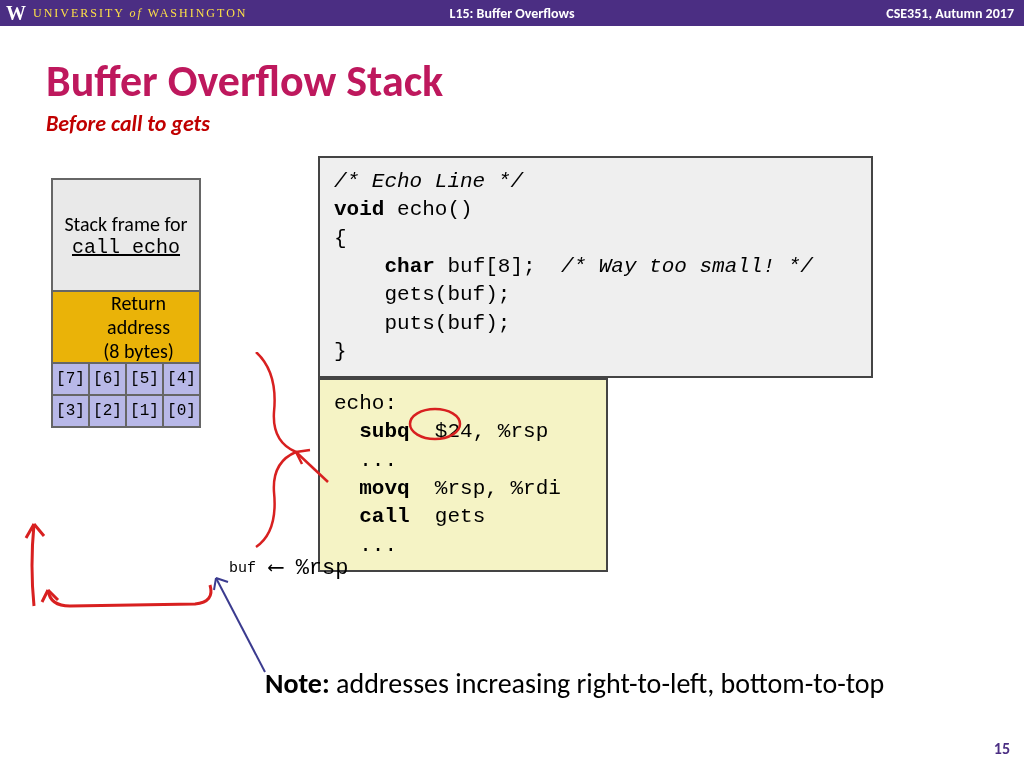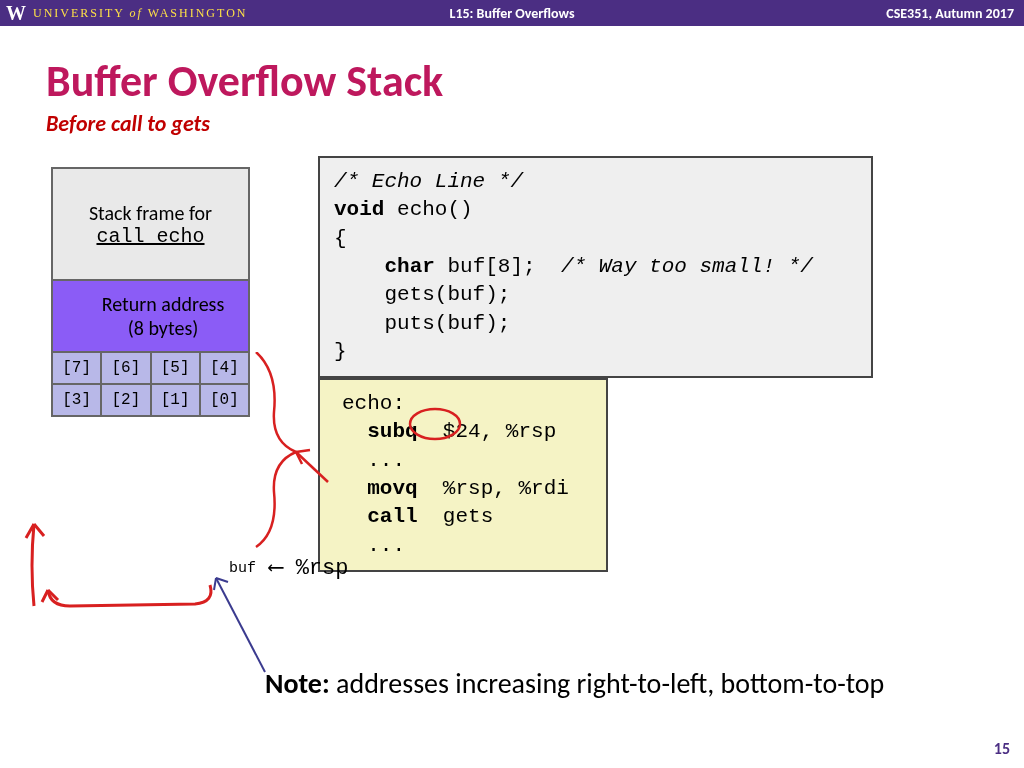--- a/index.html
+++ b/index.html
@@ -62,35 +62,35 @@
     font-size: 22px;
     font-style: italic;
     font-weight: bold;
     color: #c00000;
     padding: 2px 0 4px 46px;
   }
 
   .stack {
     position: absolute;
     left: 51px;
-    top: 167px;
-    width: 199px;
+    top: 178px;
+    width: 150px;
     border: 1px solid #666;
   }
   .stack .cell {
     border: 1px solid #666;
     text-align: center;
     font-size: 20px;
     display: flex;
     flex-direction: column;
     justify-content: center;
     align-items: center;
   }
   .stack .frame { height: 112px; background: #e9e9e9; }
-  .stack .ret   { height: 72px; background: #8b5cf6; padding-left: 25px; }
+  .stack .ret   { height: 72px; background: #eab308; padding-left: 25px; }
   .stack .unused{ height: 160px; background: #d0d0f0; }
   .stack .bufrow {
     display: flex;
     height: 32px;
   }
   .stack .bufcell {
     flex: 1;
     border: 1px solid #666;
     background: #b8b8e8;
     font-family: "Courier New", monospace;
@@ -116,21 +116,21 @@
   }
   .code-asm {
     position: absolute;
     left: 318px;
     top: 378px;
     width: 290px;
     border: 2px solid #444;
     background: #f5f3c5;
     font-family: "Courier New", monospace;
     font-size: 21px;
-    padding: 10px 22px;
+    padding: 10px 14px;
     line-height: 1.35;
     white-space: pre;
   }
   .kw { font-weight: bold; }
   .cmt { font-style: italic; }
 
   .rsp-label {
     position: absolute;
     left: 229px;
     top: 554px;

